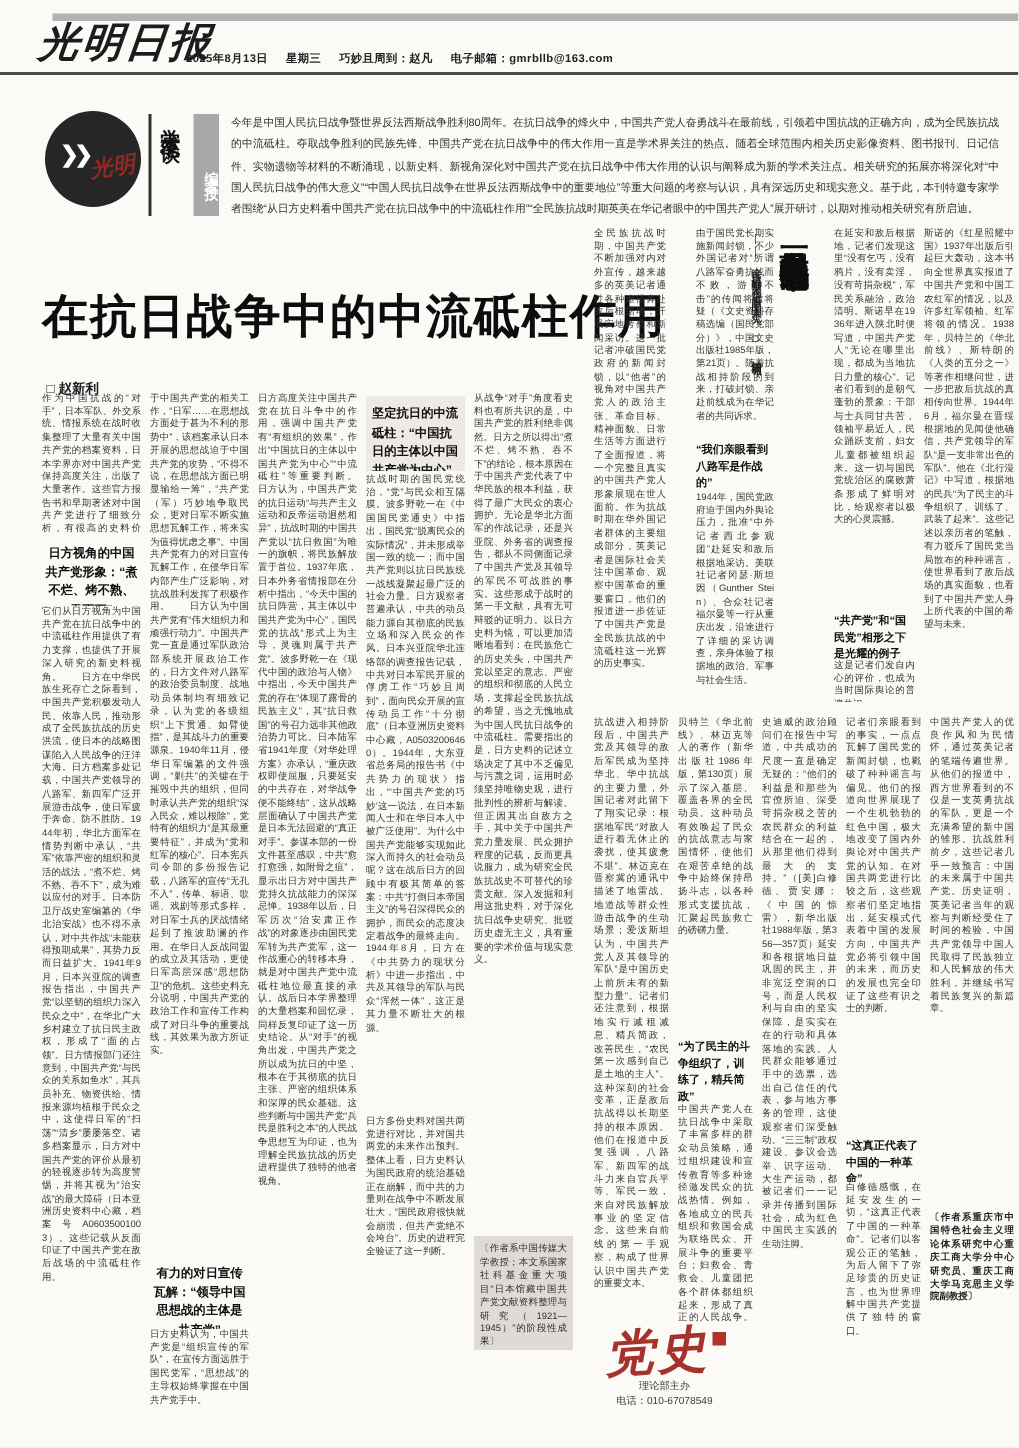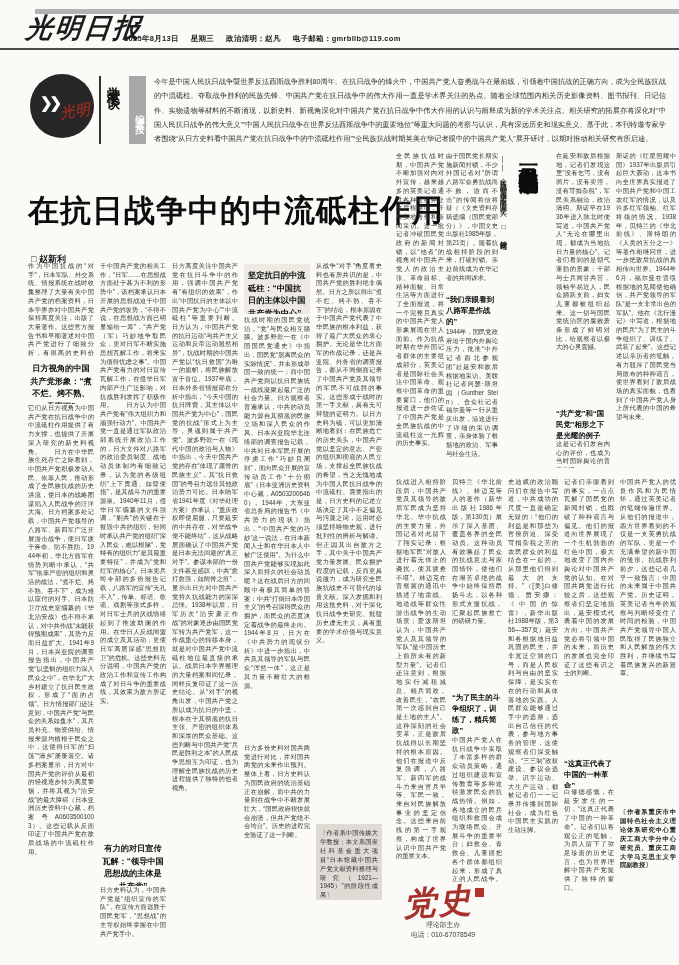--- a/index.html
+++ b/index.html
@@ -80,21 +80,21 @@
   .dangshi .sub { font-size:6.8px; color:#3c3c3c; line-height:9.5px; }
 </style>
 </head>
 <body>
 
 <div class="page">
 
   <div class="graybar"></div>
   <div class="masthead">光明日报</div>
   <div class="dateline">
-    <span>2025年8月13日</span><span>星期三</span><span>政治清明：赵凡</span><span>电子邮箱：gmrbllb@119.com</span>
+    <span>2025年8月13日</span><span>星期三</span><span>巧妙且周到：赵凡</span><span>电子邮箱：gmrbllb@163.com</span>
   </div>
   <div class="header-rule"></div>
 
   <div class="ed-logo">
     <span class="chev">❯❯</span>
     <span class="script">光明</span>
   </div>
   <div class="ed-vlabel">学术笔谈</div>
   <div class="ed-tab">编者按</div>
   <div class="ed-text">今年是中国人民抗日战争暨世界反法西斯战争胜利80周年。在抗日战争的烽火中，中国共产党人奋勇战斗在最前线，引领着中国抗战的正确方向，成为全民族抗战的中流砥柱。夺取战争胜利的民族先锋、中国共产党在抗日战争中的伟大作用一直是学术界关注的热点。随着全球范围内相关历史影像资料、图书报刊、日记信件、实物遗物等材料的不断涌现，以新史料、新视角深化对中国共产党在抗日战争中伟大作用的认识与阐释成为新的学术关注点。相关研究的拓展亦将深化对“中国人民抗日战争的伟大意义”“中国人民抗日战争在世界反法西斯战争中的重要地位”等重大问题的考察与认识，具有深远历史和现实意义。基于此，本刊特邀专家学者围绕“从日方史料看中国共产党在抗日战争中的中流砥柱作用”“全民族抗战时期英美在华记者眼中的中国共产党人”展开研讨，以期对推动相关研究有所启迪。</div>
@@ -121,21 +121,21 @@
     <div class="bt" style="height:128px">日方多份史料对国共两党进行对比，并对国共两党的未来作出预判。整体上看，日方史料认为国民政府的统治基础正在崩解，而中共的力量则在战争中不断发展壮大，“国民政府很快就会崩溃，但共产党绝不会垮台”。历史的进程完全验证了这一判断。</div>
   </div>
   <div class="col" style="left:316px">
     <div class="bt" style="height:560px">从战争“对手”角度看史料也有所共识的是，中国共产党的胜利绝非偶然。日方之所以得出“煮不烂、烤不熟、吞不下”的结论，根本原因在于中国共产党代表了中华民族的根本利益，获得了最广大民众的衷心拥护。无论是华北方面军的作战记录，还是兴亚院、外务省的调查报告，都从不同侧面记录了中国共产党及其领导的军民不可战胜的事实。这些形成于战时的第一手文献，具有无可辩驳的证明力。以日方史料为镜，可以更加清晰地看到：在民族危亡的历史关头，中国共产党以坚定的意志、严密的组织和彻底的人民立场，支撑起全民族抗战的希望，当之无愧地成为中国人民抗日战争的中流砥柱。需要指出的是，日方史料的记述立场决定了其中不乏偏见与污蔑之词，运用时必须坚持唯物史观，进行批判性的辨析与解读。但正因其出自敌方之手，其中关于中国共产党力量发展、民众拥护程度的记载，反而更具说服力，成为研究全民族抗战史不可替代的珍贵文献。深入发掘和利用这批史料，对于深化抗日战争史研究、批驳历史虚无主义，具有重要的学术价值与现实意义。</div>
     <div class="notebox" style="height:76px; margin-top:2px">〔作者系中国传媒大学教授；本文系国家社科基金重大项目“日本馆藏中国共产党文献资料整理与研究（1921—1945）”的阶段性成果〕</div>
   </div>
 
   <div class="rcol" style="left:396px; width:48px">
     <div class="bt" style="height:318px">全民族抗战时期，中国共产党不断加强对内对外宣传，越来越多的英美记者通过各种途径奔赴敌后根据地，开展实地考察和新闻采访。这一批记者冲破国民党政府的新闻封锁，以“他者”的视角对中国共产党人的政治主张、革命目标、精神面貌、日常生活等方面进行了全面报道，将一个完整且真实的中国共产党人形象展现在世人面前。作为抗战时期在华外国记者群体的主要组成部分，英美记者是国际社会关注中国革命、观察中国革命的重要窗口，他们的报道进一步佐证了中国共产党是全民族抗战的中流砥柱这一光辉的历史事实。</div>
   </div>
-  <div class="rcol" style="left:446px; width:52px">
+  <div class="rcol" style="left:464px; width:52px">
     <div class="bt" style="height:138px">由于国民党长期实施新闻封锁，不少外国记者对“所谓八路军奋勇抗战而不败，游而不击”的传闻将信将疑（《文史资料存稿选编（国民党部分）》，中国文史出版社1985年版，第21页）。随着抗战相持阶段的到来，打破封锁、亲赴前线成为在华记者的共同诉求。</div>
     <div class="rsh" style="height:38px">“我们亲眼看到八路军是作战的”</div>
     <div class="bt" style="height:140px">1944年，国民党政府迫于国内外舆论压力，批准“中外记者西北参观团”赴延安和敌后根据地采访。美联社记者冈瑟·斯坦因（Gunther Stein）、合众社记者福尔曼等一行从重庆出发，沿途进行了详细的采访调查，亲身体验了根据地的政治、军事与社会生活。</div>
   </div>
   <div class="vbyline">
     <span>——全民族抗战时期英美在华记者眼中的中国共产党人</span>
     <span class="auth">□ 钟周铭</span>
   </div>
   <div class="vtitle">向世界展现一个生机勃勃的红色中国</div>
   <div class="rcol" style="left:556px; width:54px">

